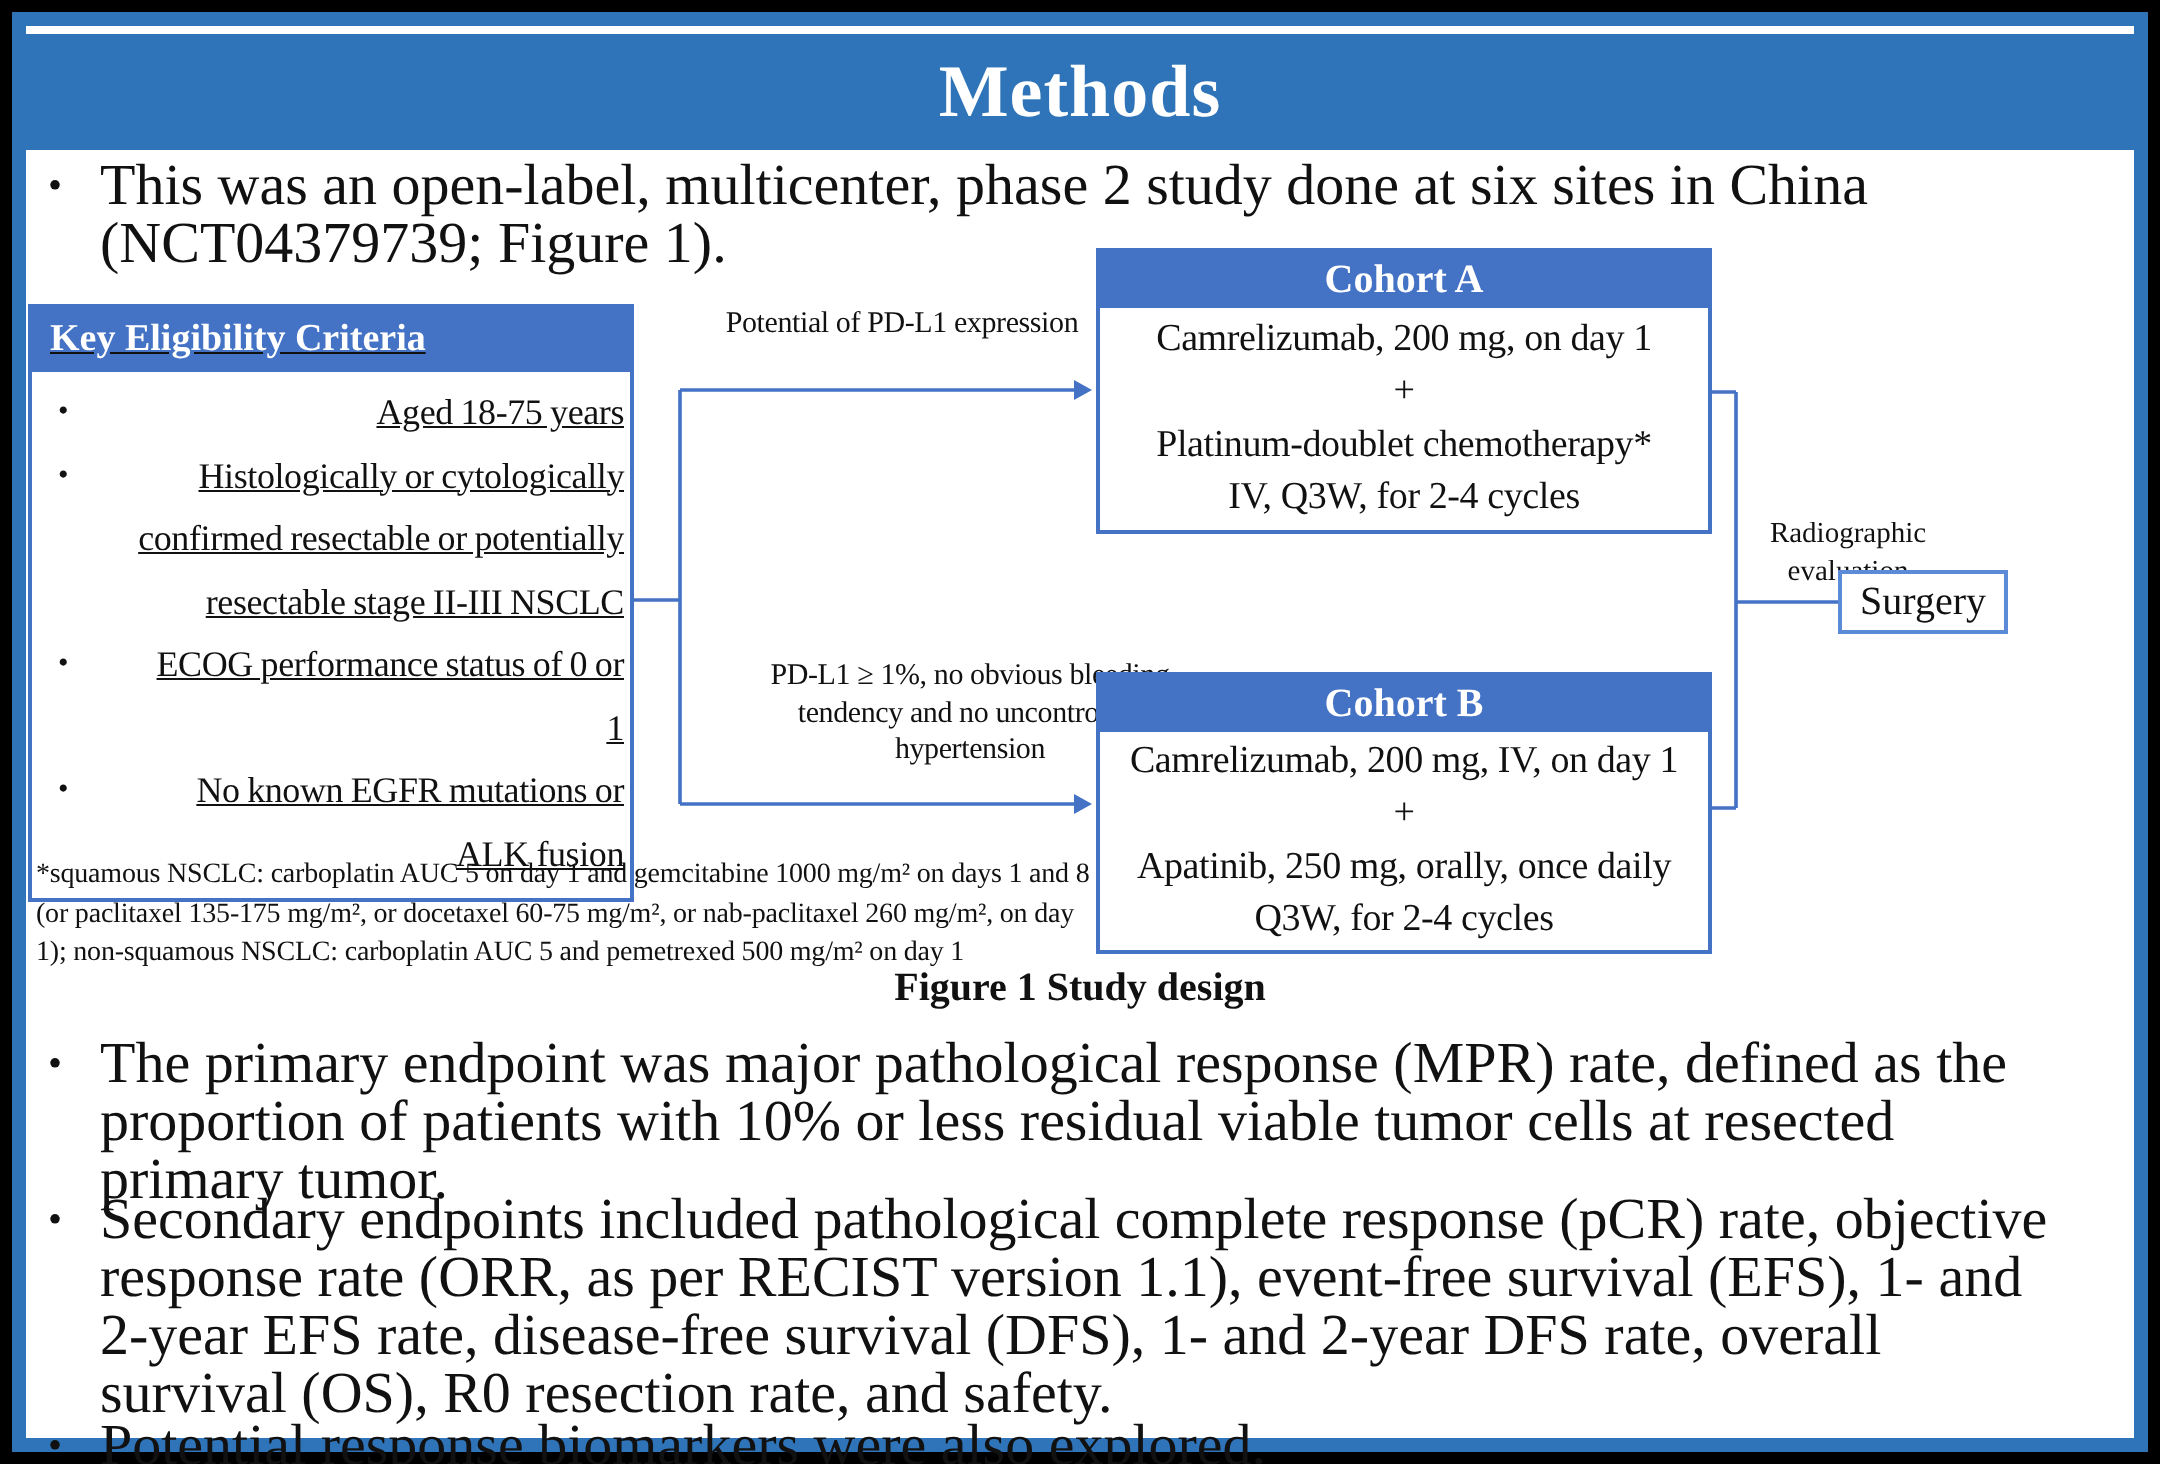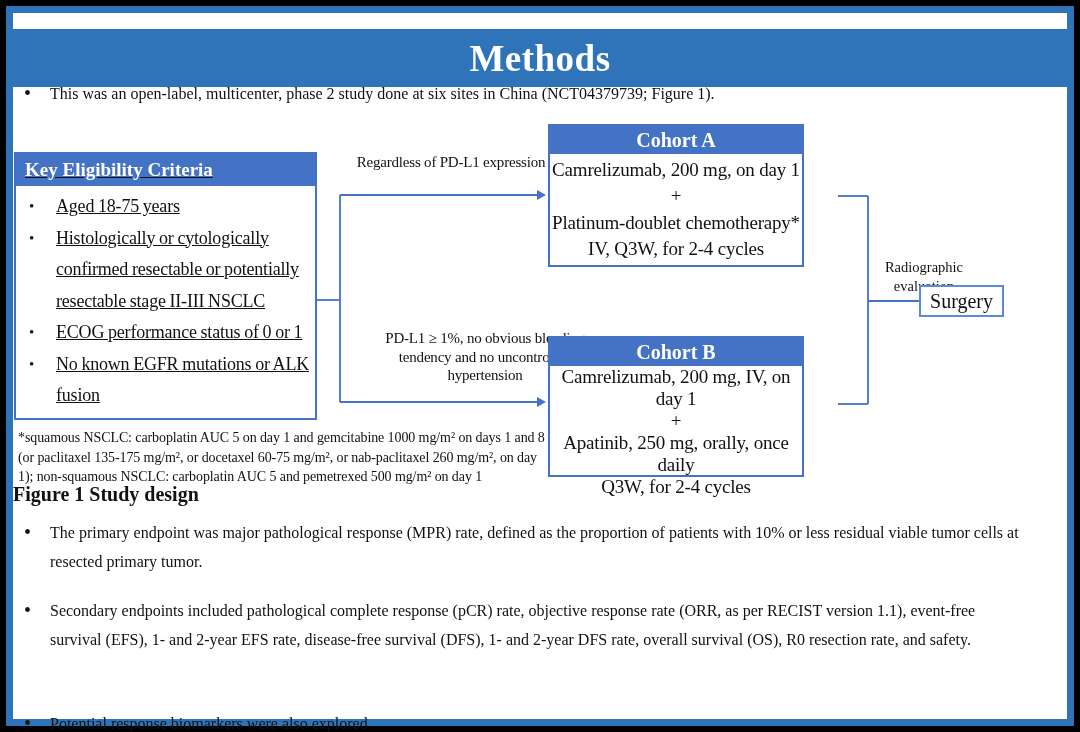--- a/index.html
+++ b/index.html
@@ -3,65 +3,65 @@
 <meta charset="utf-8">
 <style>
   * { margin:0; padding:0; box-sizing:border-box; }
   html,body { background:#000; }
   body { font-family:"Liberation Serif", serif; color:#111; }
   .canvas { position:relative; width:1080px; height:732px; background:#000; overflow:hidden; }
   .slide { position:absolute; left:6px; top:6px; width:1068px; height:720px;
            border:7px solid #2F74B8; background:#fff; }
   .slide-inner { position:relative; width:1054px; height:706px; }
 
-  .title-band { position:absolute; left:0; top:16px; width:100%; height:58px;
+  .title-band { position:absolute; left:0; top:4px; width:100%; height:58px;
                 background:#2F74B8; display:flex; align-items:center; justify-content:center; }
   .title-band h1 { color:#fff; font-size:37px; font-weight:bold; letter-spacing:0.5px; }
 
   .bullet { position:absolute; left:11px; width:1002px; padding-left:26px;
-            font-size:16px; line-height:29px; }
+            font-size:29px; line-height:29px; }
   .bullet::before { content:"\2022"; position:absolute; left:0; top:0; font-size:20px; }
   .bullet.intro { top:66px; }
   .bullet.b2 { top:505px; }
   .bullet.b3 { top:583px; }
   .bullet.b4 { top:676px;margin-top:20px; }
 
   svg.connectors { position:absolute; left:0; top:0; width:1054px; height:706px; pointer-events:none; }
 
   .fig-box { position:absolute; background:#fff; border:2px solid #4472C4; }
   .fig-box .box-header { background:#4472C4; color:#fff; font-weight:bold; }
 
   .elig { left:1px; top:139px; width:303px; min-height:266px;text-decoration:underline; }
   .elig .box-header { height:32px; line-height:32px; font-size:19px; padding-left:9px; }
   .elig-items { padding:5px 3px 6px 0; }
-  .elig-item { position:relative; padding-left:40px; font-size:18px; line-height:31.5px;
-               letter-spacing:-0.2px; word-spacing:-0.5px; }
+  .elig-item { position:relative; padding-left:51px; font-size:18px; line-height:31.5px;
+               letter-spacing:-0.2px; word-spacing:-0.5px;text-align:right; }
   .elig-item::before { content:"\2022"; position:absolute; left:13px; top:0; font-size:15px; }
 
-  .cohort { width:256px; text-align:center; }
+  .cohort { width:308px; text-align:center; }
   .cohort-a { left:535px; top:111px; height:143px; }
   .cohort-b { left:535px; top:323px; height:141px; }
   .cohort .box-header { height:28px; line-height:28px; font-size:20px; }
   .cohort-body { display:flex; flex-direction:column; justify-content:space-evenly;
                  height:calc(100% - 28px); font-size:19px; letter-spacing:-0.2px; }
 
   .branch-label { position:absolute; text-align:center; font-size:15px; line-height:18.5px;
                   letter-spacing:-0.2px; }
   .branch-top { left:338px; top:140px; width:200px; }
   .branch-bottom { left:331px; top:316px; width:200px;margin-left:41px; }
   .radio-label { position:absolute; left:862px; top:245px; width:98px; text-align:center;
                  font-size:14.5px; line-height:19px; }
 
   .surgery-box { position:absolute; left:906px; top:272px; width:85px; height:32px;
                  border:2px solid #5B8BD6; background:#fff; display:flex;
                  align-items:center; justify-content:center; font-size:20px; }
 
   .footnote { position:absolute; left:5px; top:415px; width:537px; font-size:14px;
               line-height:19.5px; letter-spacing:-0.1px; }
-  .fig-caption { position:absolute; left:0; top:470px; width:100%; text-align:left;
+  .fig-caption { position:absolute; left:0; top:470px; width:100%; text-align:center;
                  font-size:20px; font-weight:bold; }
 </style>
 </head>
 <body>
 
 <div class="canvas">
   <div class="slide">
     <div class="slide-inner">
 
       <div class="title-band">
@@ -91,21 +91,21 @@
       <div class="fig-box elig">
         <div class="box-header">Key Eligibility Criteria</div>
         <div class="elig-items">
           <div class="elig-item">Aged 18-75 years</div>
           <div class="elig-item">Histologically or cytologically confirmed resectable or potentially resectable stage II-III NSCLC</div>
           <div class="elig-item">ECOG performance status of 0 or 1</div>
           <div class="elig-item">No known EGFR mutations or ALK fusion</div>
         </div>
       </div>
 
-      <div class="branch-label branch-top">Regardless of PD-L1 expression</div>
+      <div class="branch-label branch-top">Potential of PD-L1 expression</div>
       <div class="branch-label branch-bottom">PD-L1 ≥ 1%, no obvious bleeding tendency and no uncontrolled hypertension</div>
 
       <div class="fig-box cohort cohort-a">
         <div class="box-header">Cohort A</div>
         <div class="cohort-body">
           <div>Camrelizumab, 200 mg, on day 1</div>
           <div>+</div>
           <div>Platinum-doublet chemotherapy*</div>
           <div>IV, Q3W, for 2-4 cycles</div>
         </div>

